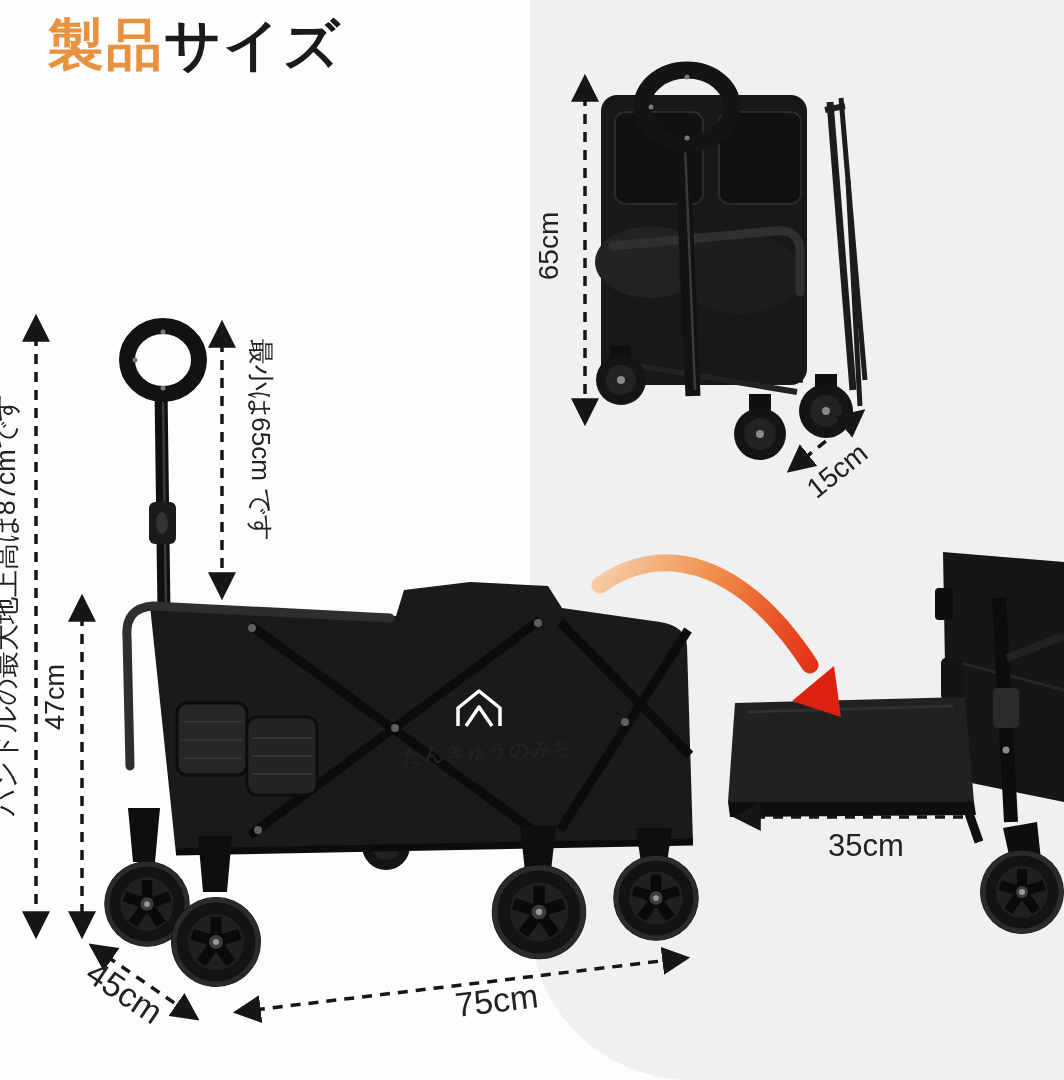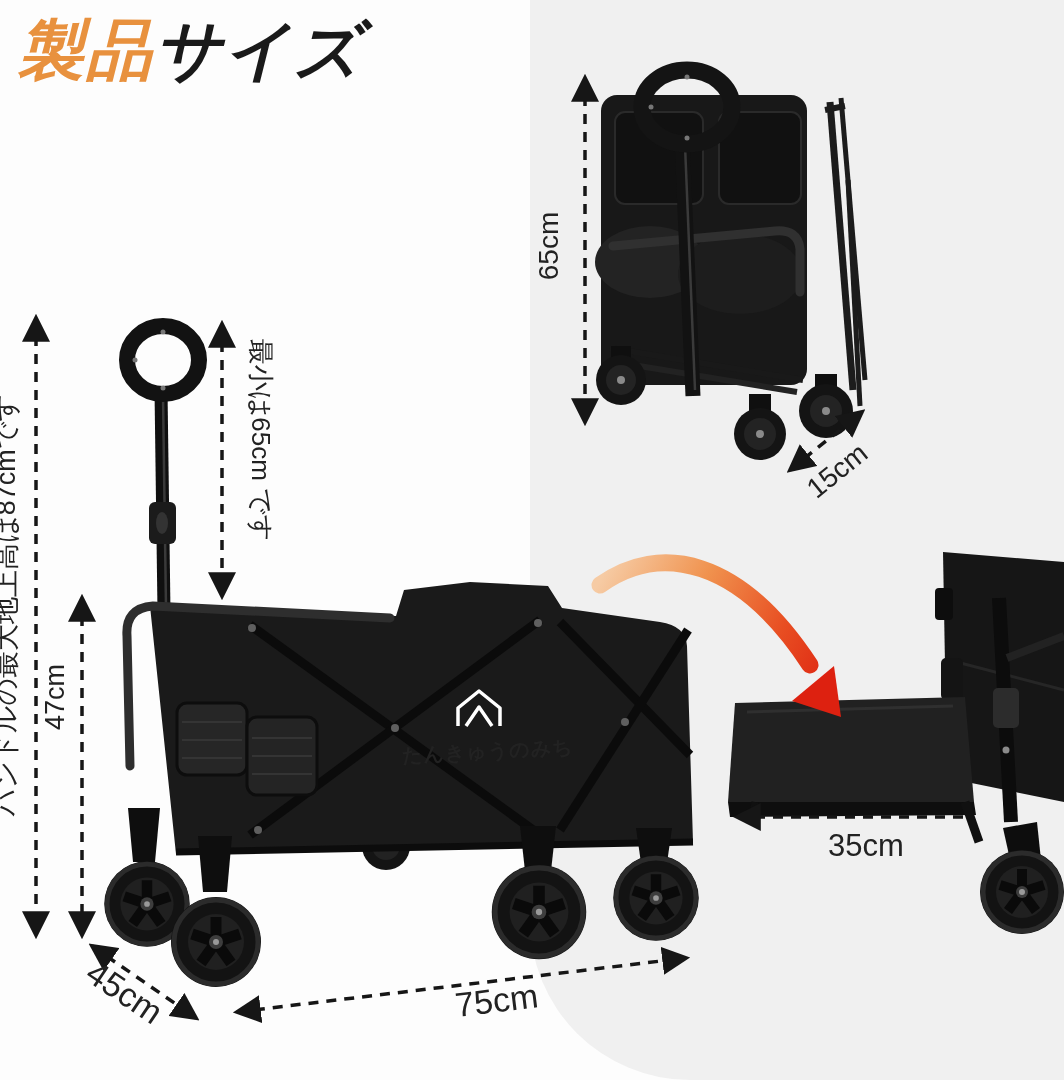--- a/index.html
+++ b/index.html
@@ -1,21 +1,21 @@
 <!DOCTYPE html>
 <html><head>
 <meta charset="utf-8">
 <style>
   html,body{margin:0;padding:0;}
   body{font-family:"Liberation Sans","DejaVu Sans",sans-serif;background:#fff;}
   .canvas{position:relative;width:1064px;height:1080px;background:#fdfdfd;overflow:hidden;}
   .gray-panel{position:absolute;left:530px;top:0;right:0;bottom:0;background:#f0f0f0;
               border-bottom-left-radius:160px;}
-  .title{position:absolute;left:18px;top:14px;font-size:66px;font-weight:900;
-         letter-spacing:2px;line-height:1.1;white-space:nowrap;font-style:italic;}
+  .title{position:absolute;left:48px;top:14px;font-size:56px;font-weight:900;
+         letter-spacing:2px;line-height:1.1;white-space:nowrap;}
   .title .hl{color:#e8913e;}
   .title .rest{color:#1a1a1a;}
   svg{position:absolute;overflow:visible;}
   svg text{font-family:"Liberation Sans","DejaVu Sans",sans-serif;fill:#222;}
   .dim{stroke:#161616;stroke-width:3.5;stroke-dasharray:10 8;fill:none;}
 </style>
 </head>
 <body>
 
 <div class="canvas">

